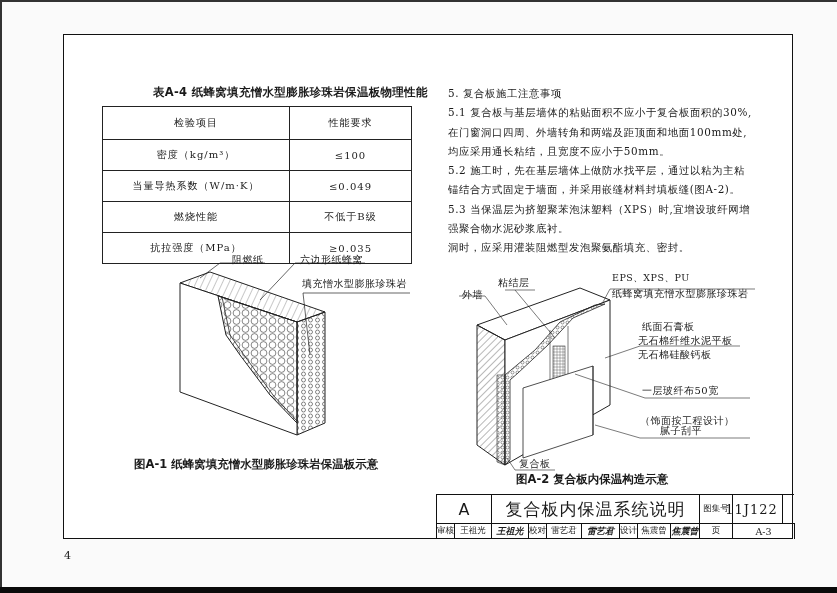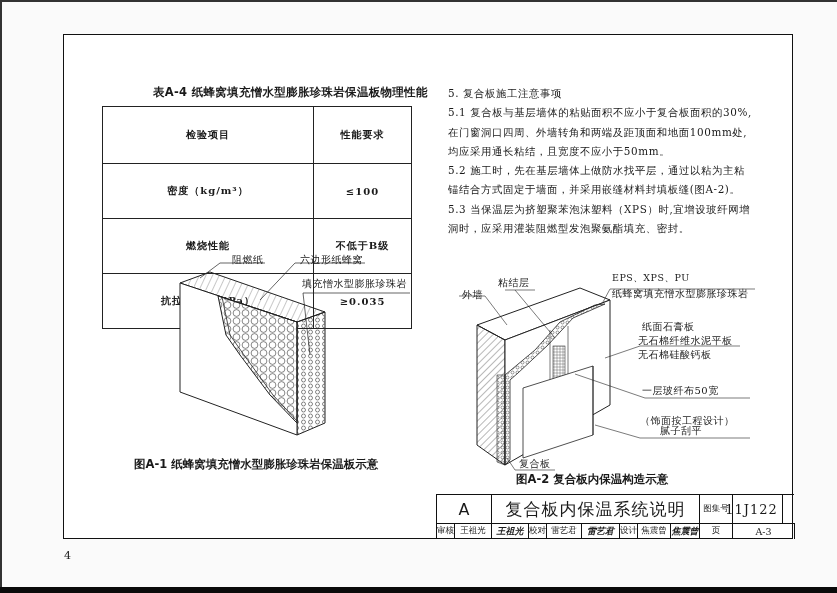--- a/index.html
+++ b/index.html
@@ -18,21 +18,21 @@
 
   
   .tbl-title {
     position:absolute; left:128px; top:85px; font-size:11.5px; font-weight:bold;
     font-family:"DejaVu Sans","Liberation Sans",sans-serif; letter-spacing:0.3px;margin-left:25px;
   }
   table.props {
     position:absolute; left:102px; top:106px; width:310px; border-collapse:collapse;
     font-size:10px; letter-spacing:1px;
   }
-  table.props td { border:1px solid #222; height:22px; text-align:center; padding:16px;font-weight:bold; }
+  table.props td { border:1px solid #222; height:22px; text-align:center; padding:4px; }
   table.props td.c1 { width:178px; }
   table.props tr.head td { height:24px; }
 
   
   .notes { position:absolute; left:448px; top:84px; width:335px; font-size:10.4px; line-height:19.3px; letter-spacing:0.6px; }
   .notes div { white-space:nowrap; }
 
   
   .cap {
     position:absolute; font-family:"DejaVu Sans","Liberation Sans",sans-serif;
@@ -66,38 +66,43 @@
   <tbody>
       <tr class="head">
     <td class="c1">检验项目</td>
     <td>性能要求</td>
   </tr>
   <tr>
     <td class="c1">密度（kg/m³）</td>
     <td>≤100</td>
   </tr>
   <tr>
+    <td class="c1">当量导热系数（W/m·K）</td>
+    <td>≤0.049</td>
+  </tr>
+  <tr>
     <td class="c1">燃烧性能</td>
     <td>不低于B级</td>
   </tr>
   <tr>
     <td class="c1">抗拉强度（MPa）</td>
     <td>≥0.035</td>
   </tr>
 </tbody>
   </table>
 
 <div class="notes">
   <div>5.  复合板施工注意事项</div>
   <div>5.1  复合板与基层墙体的粘贴面积不应小于复合板面积的30%,</div>
   <div>在门窗洞口四周、外墙转角和两端及距顶面和地面100mm处,</div>
   <div>均应采用通长粘结，且宽度不应小于50mm。</div>
   <div>5.2  施工时，先在基层墙体上做防水找平层，通过以粘为主粘</div>
   <div>锚结合方式固定于墙面，并采用嵌缝材料封填板缝(图A-2)。</div>
   <div>5.3  当保温层为挤塑聚苯泡沫塑料（XPS）时,宜增设玻纤网增</div>
+  <div>强聚合物水泥砂浆底衬。</div>
   <div>洞时，应采用灌装阻燃型发泡聚氨酯填充、密封。</div>
 </div>
 
 <svg class="fig" style="left:160px;top:245px" width="270" height="200" viewBox="0 0 270 200">
   <defs>
     <pattern id="hex" width="9" height="8" patternUnits="userSpaceOnUse">
       <circle cx="4.5" cy="4" r="3.4" fill="none" stroke="#333" stroke-width="0.6"></circle>
     </pattern>
     <pattern id="dots" width="7" height="6" patternUnits="userSpaceOnUse">
       <circle cx="3.5" cy="3" r="2" fill="none" stroke="#333" stroke-width="0.6"></circle>

